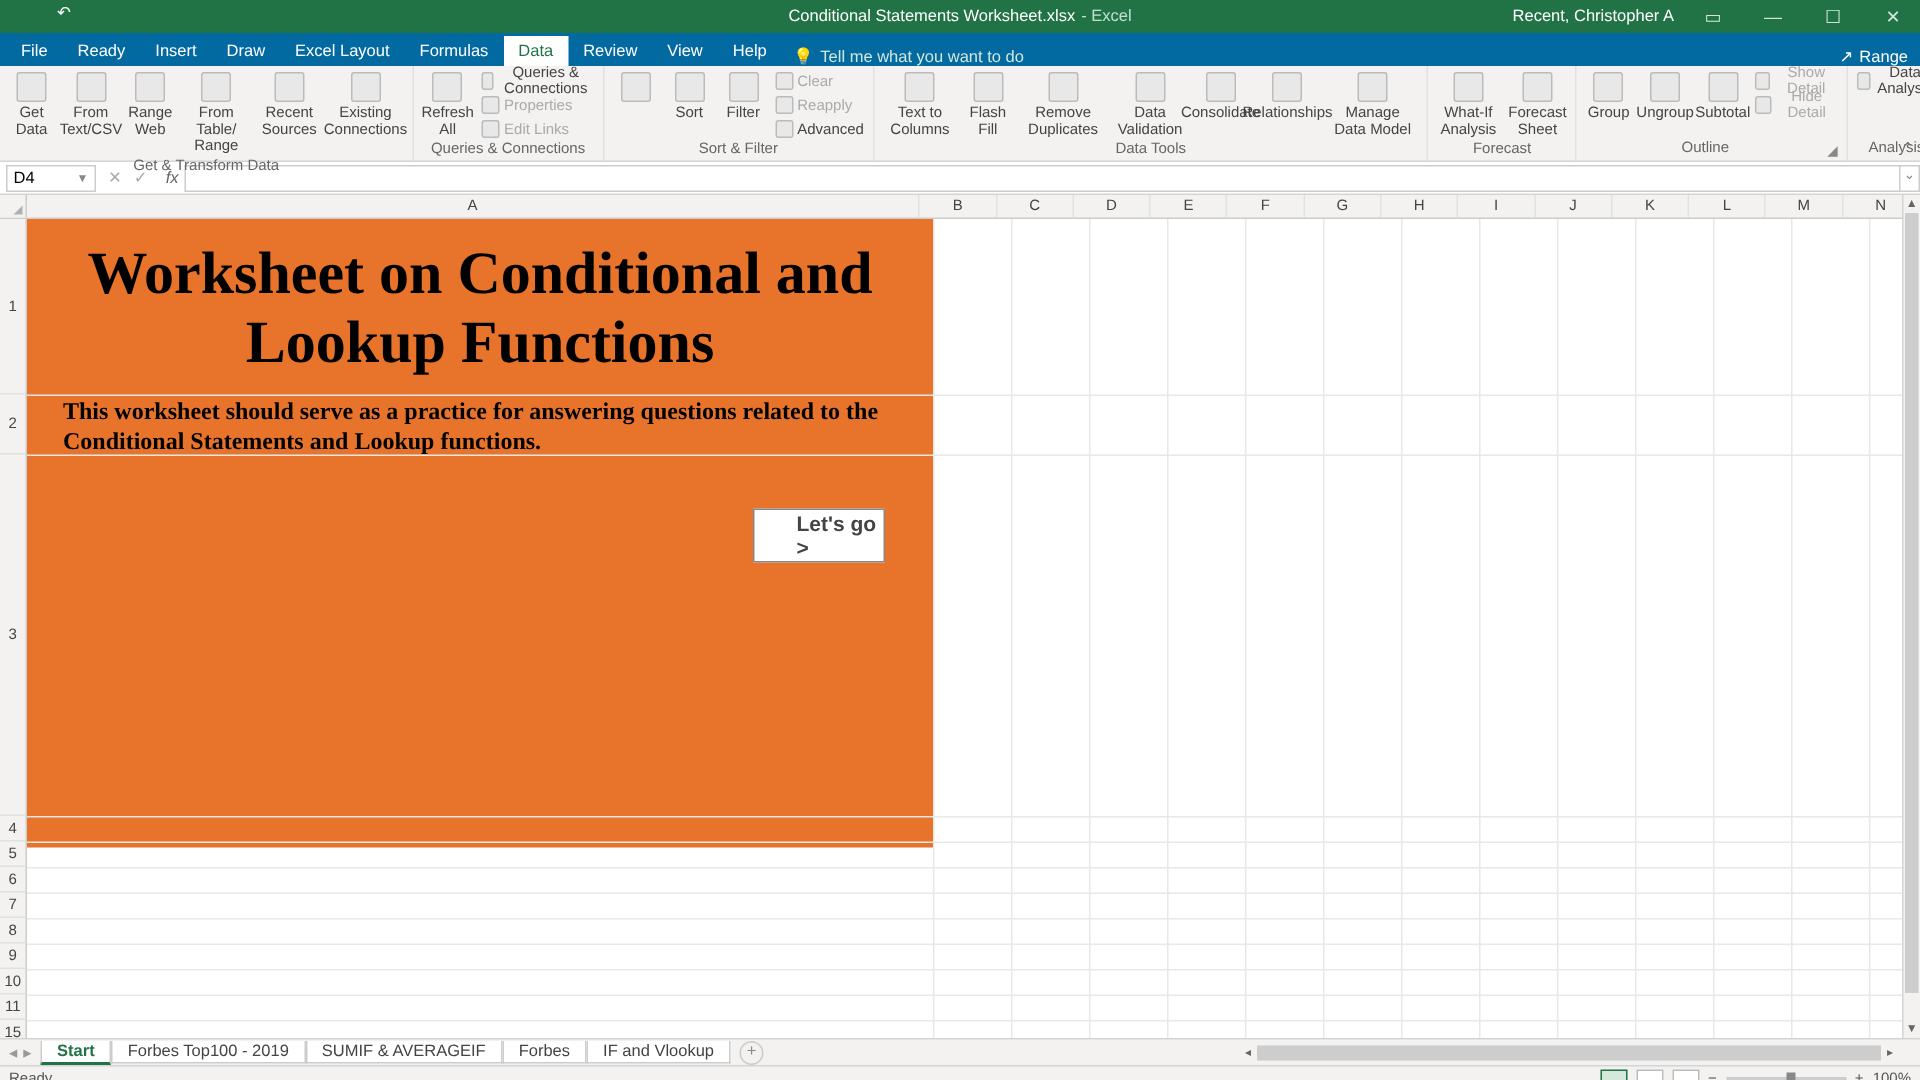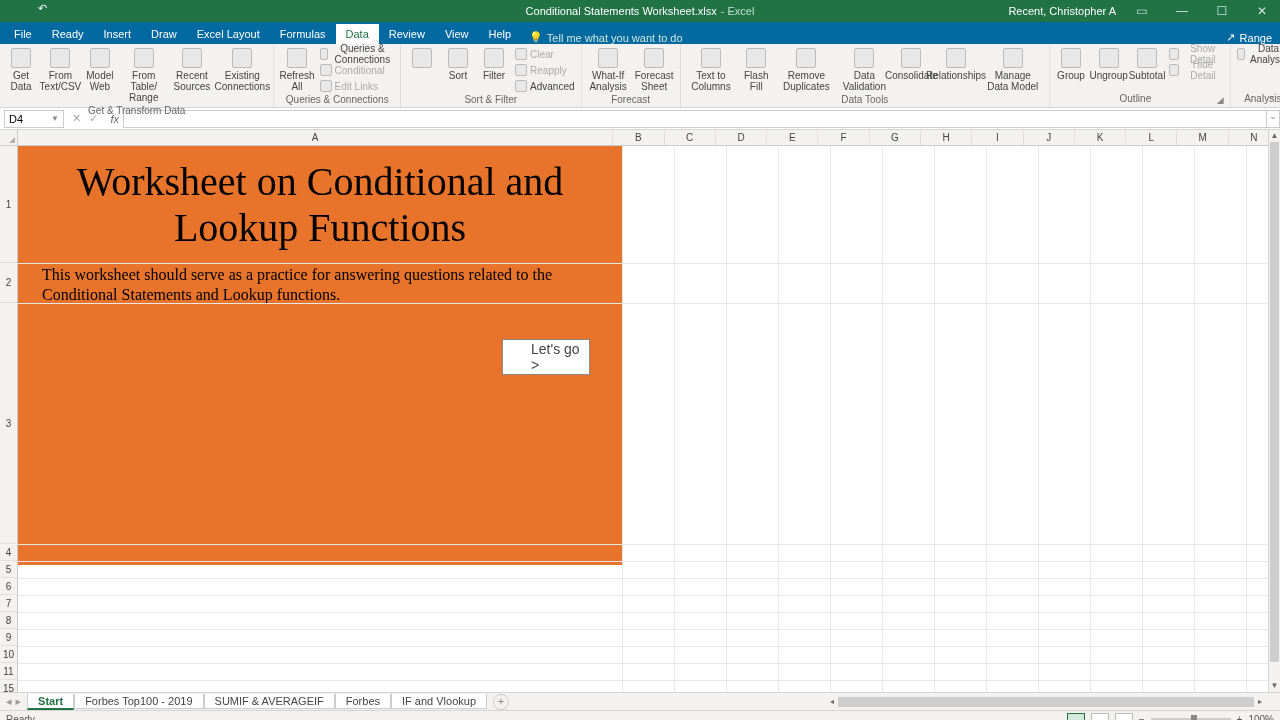--- a/index.html
+++ b/index.html
@@ -52,21 +52,21 @@
 .ch.colA { width: 604px; }
 .ch.colReg { width: 52px; }
 
 .grid-area { display: flex; height: 546px; position: relative; }
 .row-headers { width: 18px; background: #f3f2f1; border-right: 1px solid #ccc; }
 .rh { text-align: center; font-size: 10px; color: #444; border-bottom: 1px solid #e1e1e1; display: flex; align-items: center; justify-content: center; }
 .grid { flex: 1; position: relative; background: #fff; overflow: hidden; }
 .gridlines-v { position: absolute; top: 0; bottom: 0; border-right: 1px solid #e8e8e8; }
 .gridlines-h { position: absolute; left: 0; right: 0; border-bottom: 1px solid #e8e8e8; }
 
-.orange-block { position: absolute; left: 0; top: 0; width: 604px; background: #e8742b; }
+.orange-block { position: absolute; left: 0; top: 0; width: 604px; background: #e8742b; font-weight: bold; }
 .cell-title { height: 117px; display: flex; align-items: center; justify-content: center; text-align: center; font-family: "Times New Roman", serif; font-size: 40px; color: #000; padding: 4px 30px; line-height: 1.15; }
 .cell-desc { min-height: 40px; font-family: "Times New Roman", serif; font-size: 16px; color: #000; padding: 2px 24px; line-height: 1.25; }
 .cell-big { height: 241px; position: relative; }
 .cell-r5 { height: 17px; }
 .lets-go { position: absolute; left: 484px; top: 32px; width: 88px; height: 36px; background: #fff; border: 1px solid #888; display: flex; align-items: center; justify-content: center; font-size: 14px; color: #444; cursor: pointer; padding-left: 28px; }
 
 .vscroll { position: absolute; right: 0; top: 130px; width: 12px; height: 562px; background: #f3f2f1; border-left: 1px solid #d4d4d4; }
 .vscroll .arrow { height: 12px; text-align: center; font-size: 8px; color: #666; line-height: 12px; }
 .vscroll .thumb { position: absolute; top: 12px; left: 1px; right: 1px; height: 520px; background: #cdcdcd; }
 
@@ -145,21 +145,21 @@
           <span>Get
 Data</span>
         </div>
       <div class="rbtn">
           <div class="ico"></div>
           <span>From
 Text/CSV</span>
         </div>
       <div class="rbtn">
           <div class="ico"></div>
-          <span>Model
+          <span>Range
 Web</span>
         </div>
       <div class="rbtn">
           <div class="ico"></div>
           <span>From Table/
 Range</span>
         </div>
       <div class="rbtn">
           <div class="ico"></div>
           <span>Recent
@@ -181,21 +181,21 @@
           <span>Refresh
 All</span>
         </div>
       <div class="stack">
         <div class="rbtn small">
             <div class="ico"></div>
             <span>Queries &amp; Connections</span>
           </div>
         <div class="rbtn small disabled">
             <div class="ico"></div>
-            <span>Conditional</span>
+            <span>Properties</span>
           </div>
         <div class="rbtn small disabled">
             <div class="ico"></div>
             <span>Edit Links</span>
           </div>
       </div>
     </div>
     <div class="group-label">Queries &amp; Connections</div>
   </div>
 
@@ -221,75 +221,75 @@
             <div class="ico"></div>
             <span>Reapply</span>
           </div>
         <div class="rbtn small">
             <div class="ico"></div>
             <span>Advanced</span>
           </div>
       </div>
     </div>
     <div class="group-label">Sort &amp; Filter</div>
+  </div>
+
+  <div class="group">
+    <div class="group-body">
+      <div class="rbtn">
+          <div class="ico"></div>
+          <span>Text to
+Columns</span>
+        </div>
+      <div class="rbtn">
+          <div class="ico"></div>
+          <span>Flash
+Fill</span>
+        </div>
+      <div class="rbtn">
+          <div class="ico"></div>
+          <span>Remove
+Duplicates</span>
+        </div>
+      <div class="rbtn">
+          <div class="ico"></div>
+          <span>Data
+Validation</span>
+        </div>
+      <div class="rbtn">
+          <div class="ico"></div>
+          <span>Consolidate</span>
+        </div>
+      <div class="rbtn">
+          <div class="ico"></div>
+          <span>Relationships</span>
+        </div>
+      <div class="rbtn">
+          <div class="ico"></div>
+          <span>Manage
+Data Model</span>
+        </div>
+    </div>
+    <div class="group-label">Data Tools</div>
   </div>
 
   <div class="group">
     <div class="group-body">
       <div class="rbtn">
           <div class="ico"></div>
           <span>What-If
 Analysis</span>
         </div>
       <div class="rbtn">
           <div class="ico"></div>
           <span>Forecast
 Sheet</span>
         </div>
     </div>
     <div class="group-label">Forecast</div>
-  </div>
-
-  <div class="group">
-    <div class="group-body">
-      <div class="rbtn">
-          <div class="ico"></div>
-          <span>Text to
-Columns</span>
-        </div>
-      <div class="rbtn">
-          <div class="ico"></div>
-          <span>Flash
-Fill</span>
-        </div>
-      <div class="rbtn">
-          <div class="ico"></div>
-          <span>Remove
-Duplicates</span>
-        </div>
-      <div class="rbtn">
-          <div class="ico"></div>
-          <span>Data
-Validation</span>
-        </div>
-      <div class="rbtn">
-          <div class="ico"></div>
-          <span>Consolidate</span>
-        </div>
-      <div class="rbtn">
-          <div class="ico"></div>
-          <span>Relationships</span>
-        </div>
-      <div class="rbtn">
-          <div class="ico"></div>
-          <span>Manage
-Data Model</span>
-        </div>
-    </div>
-    <div class="group-label">Data Tools</div>
   </div>
 
   <div class="group">
     <div class="group-body">
       <div class="rbtn">
           <div class="ico"></div>
           <span>Group</span>
         </div>
       <div class="rbtn">
           <div class="ico"></div>

